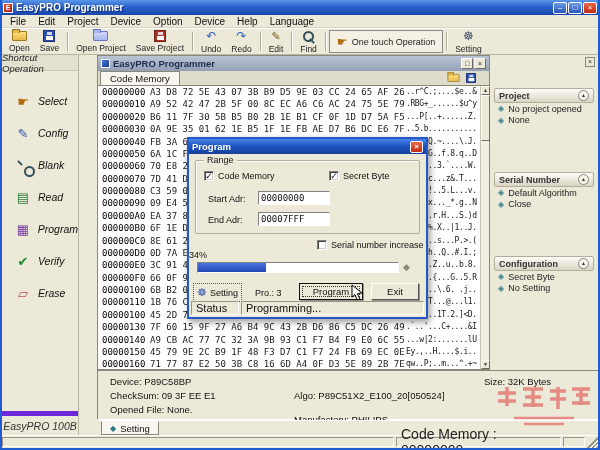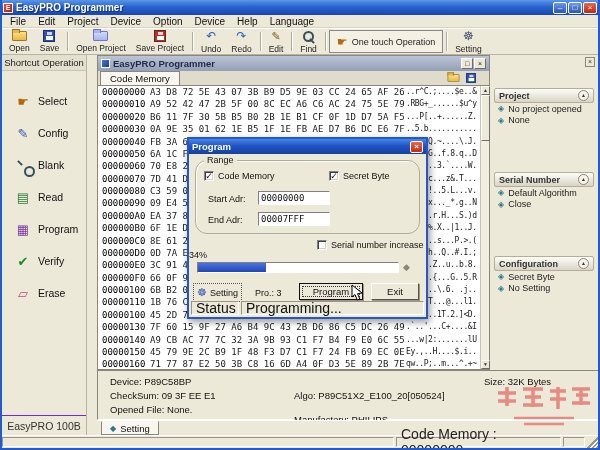--- a/index.html
+++ b/index.html
@@ -39,28 +39,28 @@
     background:#e8b84a; border:1px solid #9a7820; border-bottom:none; }
   .folder.proj{ filter:hue-rotate(190deg) saturate(.8); }
   .floppy{ width:12px; height:12px; background:#2e4fae; border:1px solid #1a2f70; position:relative; }
   .floppy::before{ content:""; position:absolute; top:1px; left:3px; width:5px; height:3px; background:#cfd8ea; }
   .floppy::after{ content:""; position:absolute; bottom:1px; left:2px; width:7px; height:4px; background:#fff; }
   .floppy.proj{ filter:hue-rotate(130deg); }
   .mag{ width:13px; height:13px; position:relative; }
   .mag::before{ content:""; position:absolute; top:1px; left:1px; width:7px; height:7px; border:2px solid #35505a; border-radius:50%; }
   .mag::after{ content:""; position:absolute; bottom:1px; right:0; width:6px; height:2px; background:#35505a; transform:rotate(45deg); }
   
-  .sidebar{ position:absolute; left:0; top:55px; width:85px; height:382px; background:#ece9d8;
-    border-right:1px solid #b8b4a4; }
+  .sidebar{ position:absolute; left:0; top:55px; width:77px; height:382px; background:#ece9d8;
+    border-right:1px solid #b8b4a4;font-style:italic; }
   .sb-header{ height:16px; font-size:9.5px; color:#222; display:flex; align-items:center; justify-content:center;
     border-bottom:1px solid #c8c4b4; background:#e4e0d0;}
   .sb-item{ display:flex; align-items:center; gap:7px; padding-left:13px; height:32px; font-size:10.5px; color:#111; }
   .sb-ic{ width:16px; text-align:center; font-size:13px; }
   .sb-footer{ position:absolute; bottom:5px; left:0; width:100%; text-align:center; font-size:10.5px; color:#333;
-    border-top:1px solid #6d28d9; padding-top:4px; }
+    border-top:5px solid #6d28d9; padding-top:4px; }
   
   .workspace{ position:absolute; left:95px; top:55px; width:393px; height:315px; background:#ece9d8;
     border:1px solid #8a8678; }
   .child-title{ height:15px; background:linear-gradient(180deg,#bcc5d6,#939fb6);
     display:flex; align-items:center; padding:0 3px; gap:3px; }
   .child-title .ct-ic{ width:9px; height:9px; background:linear-gradient(135deg,#4a7ae0,#1a3a90); border:1px solid #fff; }
   .child-title .ct-text{ font-size:9.5px; font-weight:bold; color:#1d2a4a; }
   .ct-btns{ margin-left:auto; display:flex; gap:1px; }
   .ctbtn{ width:12px; height:11px; background:#ece9d8; border:1px solid; border-color:#fff #6d6d6d #6d6d6d #fff;
     font-size:7px; line-height:9px; text-align:center; color:#222; }
@@ -115,42 +115,42 @@
     linear-gradient(135deg, transparent 50%, #9a9587 50%, #9a9587 60%, #fff 60%, #fff 70%, #9a9587 70%, #9a9587 80%, #fff 80%, #fff 90%, #9a9587 90%); }
   
   .dialog{ position:absolute; left:185px; top:137px; width:241px; height:182px; background:#ece9d8;
     border:2px solid #2258c8; box-shadow:2px 3px 7px rgba(0,0,0,.4); }
   .dlg-title{ height:15px; background:linear-gradient(180deg,#4a86e8 0%,#1f55c4 45%,#16409c 100%);
     display:flex; align-items:center; padding:0 3px; color:#fff; font-weight:bold; font-size:9.5px; }
   .dlg-close{ margin-left:auto; width:13px; height:12px; border:1px solid #fff; border-radius:2px;
     background:linear-gradient(180deg,#e8684a,#c02a10); color:#fff; font-size:8px; line-height:10px; text-align:center; }
   .dlg-body{ position:relative; height:163px; }
   .group{ position:absolute; left:6px; top:6px; width:225px; height:74px; border:1px solid #b0ac9a;
-    border-radius:12px; box-shadow:1px 1px 0 #fff inset; }
+    border-radius:2px; box-shadow:1px 1px 0 #fff inset; }
   .group-legend{ position:absolute; top:-6px; left:8px; background:#ece9d8; padding:0 3px; font-size:9px; color:#111; }
   .cbrow{ position:absolute; display:flex; align-items:center; gap:4px; font-size:9px; color:#111; }
   .cb{ width:10px; height:10px; background:#fff; border:1px solid; border-color:#808080 #fff #fff #808080;
     box-shadow:inset 1px 1px 0 #404040 , inset -1px -1px 0 #d4d0c8; display:flex; align-items:center; justify-content:center; }
   .cbm{ font-size:9px; line-height:8px; color:#111; margin-top:-1px; }
   .adr-label{ position:absolute; font-size:9px; color:#111; }
   .adr-input{ position:absolute; width:72px; height:14px; border:1px solid; border-color:#808080 #fff #fff #808080;
     background:#fff; font-size:9px; font-family:"DejaVu Sans Mono", monospace; padding:0 2px; color:#111; }
   .pct{ position:absolute; top:96px; left:0; width:225px; text-align:left; font-size:9px; color:#111; }
   .pbar{ position:absolute; left:8px; top:108px; width:202px; height:11px; background:#fff;
     border:1px solid; border-color:#808080 #fff #fff #808080; }
   .pfill{ height:100%; background:linear-gradient(180deg,#4a74e0,#2246b4); }
   .pknob{ position:absolute; left:214px; top:108px; font-size:9px; color:#8a8678; }
   .flatbtn{ position:absolute; display:flex; align-items:center; gap:3px; font-size:9px; color:#111;
     outline:1px dotted #555; outline-offset:1px; padding:1px 2px; }
   .protext{ position:absolute; font-size:9px; color:#111; }
   .btn{ position:absolute; height:17px; background:#ece9d8; border:1px solid; border-color:#fff #555 #555 #fff;
     box-shadow:1px 1px 0 #9a9587; font-size:9.5px; color:#111; text-align:center; line-height:15px; }
   .btn.default{ border:1px solid #111; outline:1px dotted #333; outline-offset:-4px; }
   .dlg-status{ position:absolute; left:2px; bottom:2px; right:2px; height:14px; display:flex; gap:2px; }
-  .dseg{ height:14px; border:1px solid; border-color:#9a9587 #fff #fff #9a9587; font-size:14px;
+  .dseg{ height:14px; border:1px solid; border-color:#9a9587 #fff #fff #9a9587; font-size:11px;
     display:flex; align-items:center; padding:0 4px; color:#111; }
   .dseg.grow{ flex:1; }
   
   .cursor{ position:absolute; left:349px; top:284px; pointer-events:none; }
   .watermark{ position:absolute; left:492px; top:384px; opacity:.5; pointer-events:none; }
 </style>
 </head>
 <body>
 
 <div class="screen">

